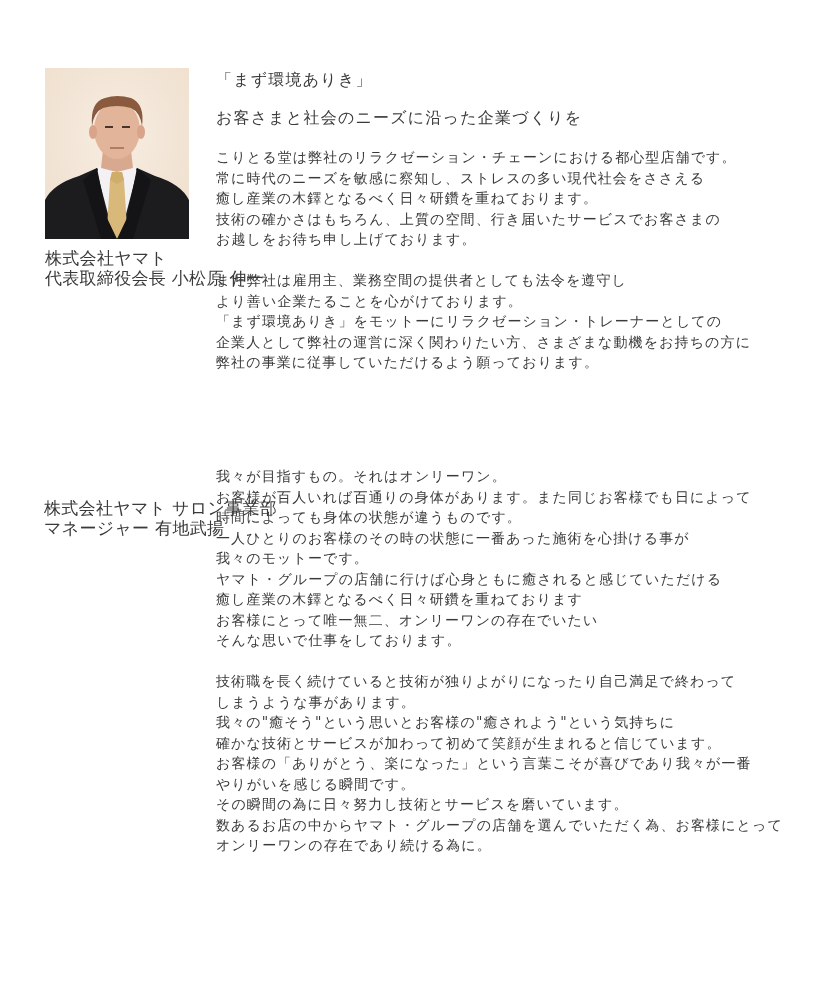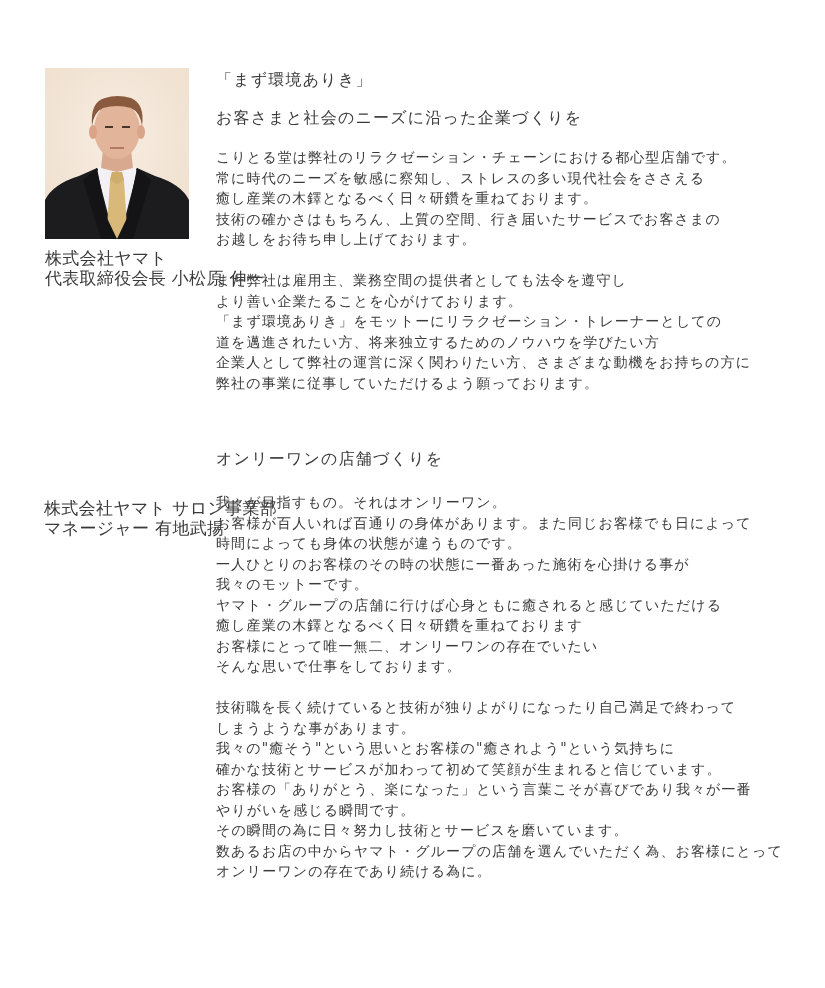--- a/index.html
+++ b/index.html
@@ -120,35 +120,33 @@
       <div class="line">常に時代のニーズを敏感に察知し、ストレスの多い現代社会をささえる</div>
       <div class="line">癒し産業の木鐸となるべく日々研鑽を重ねております。</div>
       <div class="line">技術の確かさはもちろん、上質の空間、行き届いたサービスでお客さまの</div>
       <div class="line">お越しをお待ち申し上げております。</div>
     </div>
     <div class="gap"></div>
     <div class="para">
       <div class="line">また弊社は雇用主、業務空間の提供者としても法令を遵守し</div>
       <div class="line">より善い企業たることを心がけております。</div>
       <div class="line">「まず環境ありき」をモットーにリラクゼーション・トレーナーとしての</div>
-      <div class="line">道を邁進されたい方、将来独立するためのノウハウを学びたい方</div>
       <div class="line">企業人として弊社の運営に深く関わりたい方、さまざまな動機をお持ちの方に</div>
       <div class="line">弊社の事業に従事していただけるよう願っております。</div>
     </div>
   </div>
 </div>
 
 <div class="section" style="top:0;">
   <div class="left-col" style="top:498px; left:44px;">
     <div class="caption-line">株式会社ヤマト サロン事業部</div>
     <div class="caption-line">マネージャー 有地武揚</div>
   </div>
 
   <div class="right-col" style="top:446px;">
-    <div class="heading">オンリーワンの店舗づくりを</div>
     <div style="height:20px;"></div>
     <div class="para">
       <div class="line">我々が目指すもの。それはオンリーワン。</div>
       <div class="line">お客様が百人いれば百通りの身体があります。また同じお客様でも日によって</div>
       <div class="line">時間によっても身体の状態が違うものです。</div>
       <div class="line">一人ひとりのお客様のその時の状態に一番あった施術を心掛ける事が</div>
       <div class="line">我々のモットーです。</div>
       <div class="line">ヤマト・グループの店舗に行けば心身ともに癒されると感じていただける</div>
       <div class="line">癒し産業の木鐸となるべく日々研鑽を重ねております</div>
       <div class="line">お客様にとって唯一無二、オンリーワンの存在でいたい</div>

